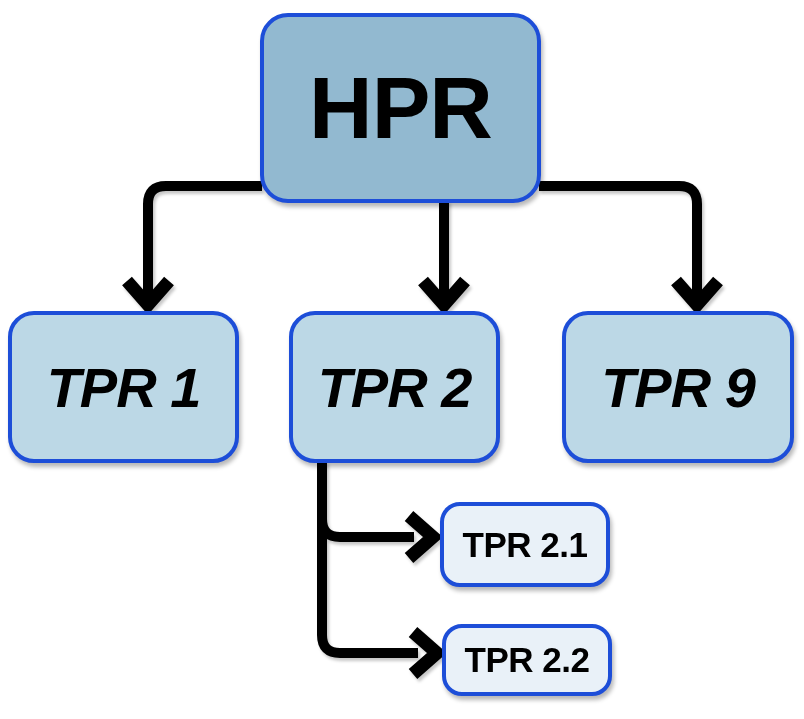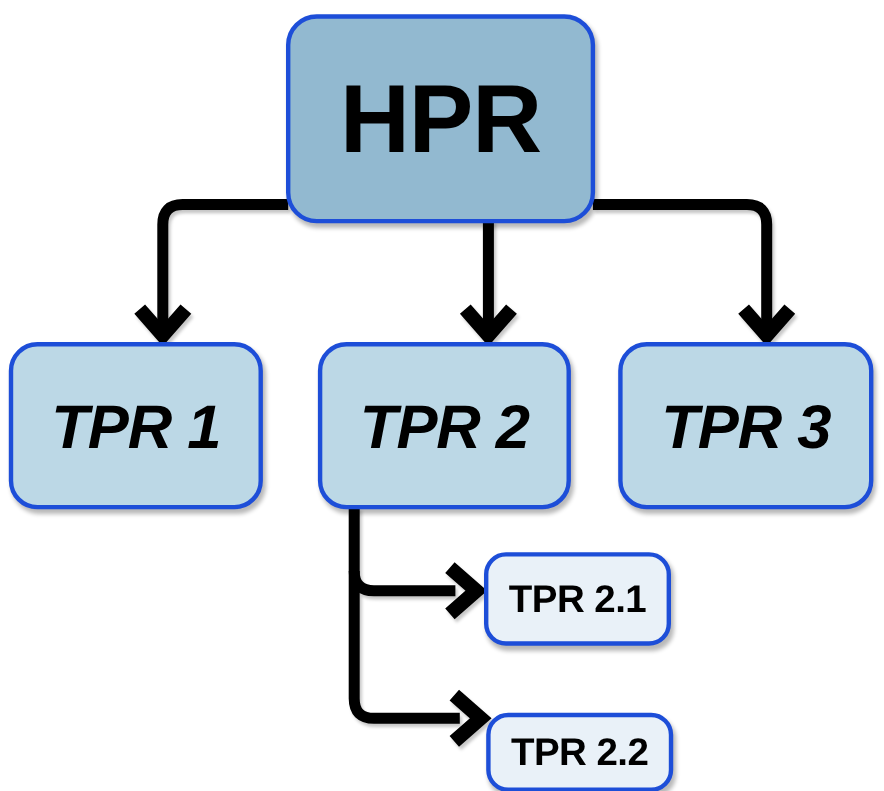--- a/index.html
+++ b/index.html
@@ -43,31 +43,31 @@
     font-size: 88px;
   }
   .node-l2 {
     top: 311px;
     height: 152px;
     border-radius: 26px;
     font-size: 56px;
     font-style: italic;
   }
   .node-tpr1 { left: 8px;   width: 231px; }
-  .node-tpr2 { left: 289px; width: 230px; }
+  .node-tpr2 { left: 289px; width: 211px; }
   .node-tpr3 { left: 562px; width: 232px; }
   .node-l3 {
     height: 85px;
     width: 170px;
     border-radius: 20px;
     font-size: 35px;
     letter-spacing: -0.5px;
   }
   .node-tpr21 { left: 440px; top: 502px; }
-  .node-tpr22 { left: 442px; top: 648px; height: 72px; }
+  .node-tpr22 { left: 442px; top: 624px; height: 72px; }
   .edge {
     fill: none;
     stroke: #000000;
     stroke-width: 10;
   }
   .arrowhead {
     fill: none;
     stroke: #000000;
     stroke-width: 13;
     stroke-linejoin: miter;
@@ -103,21 +103,21 @@
 
   <div class="node node-l2 node-tpr1" style="background-color: rgb(188, 216, 230);">
     <span>TPR 1</span>
   </div>
 
   <div class="node node-l2 node-tpr2" style="background-color: rgb(188, 216, 230);">
     <span>TPR 2</span>
   </div>
 
   <div class="node node-l2 node-tpr3" style="background-color: rgb(188, 216, 230);">
-    <span>TPR 3</span>
+    <span>TPR 9</span>
   </div>
 
   <div class="node node-l3 node-tpr21" style="background-color: rgb(233, 241, 248);">
     <span>TPR 2.1</span>
   </div>
 
   <div class="node node-l3 node-tpr22" style="background-color: rgb(233, 241, 248);">
     <span>TPR 2.2</span>
   </div>
 

